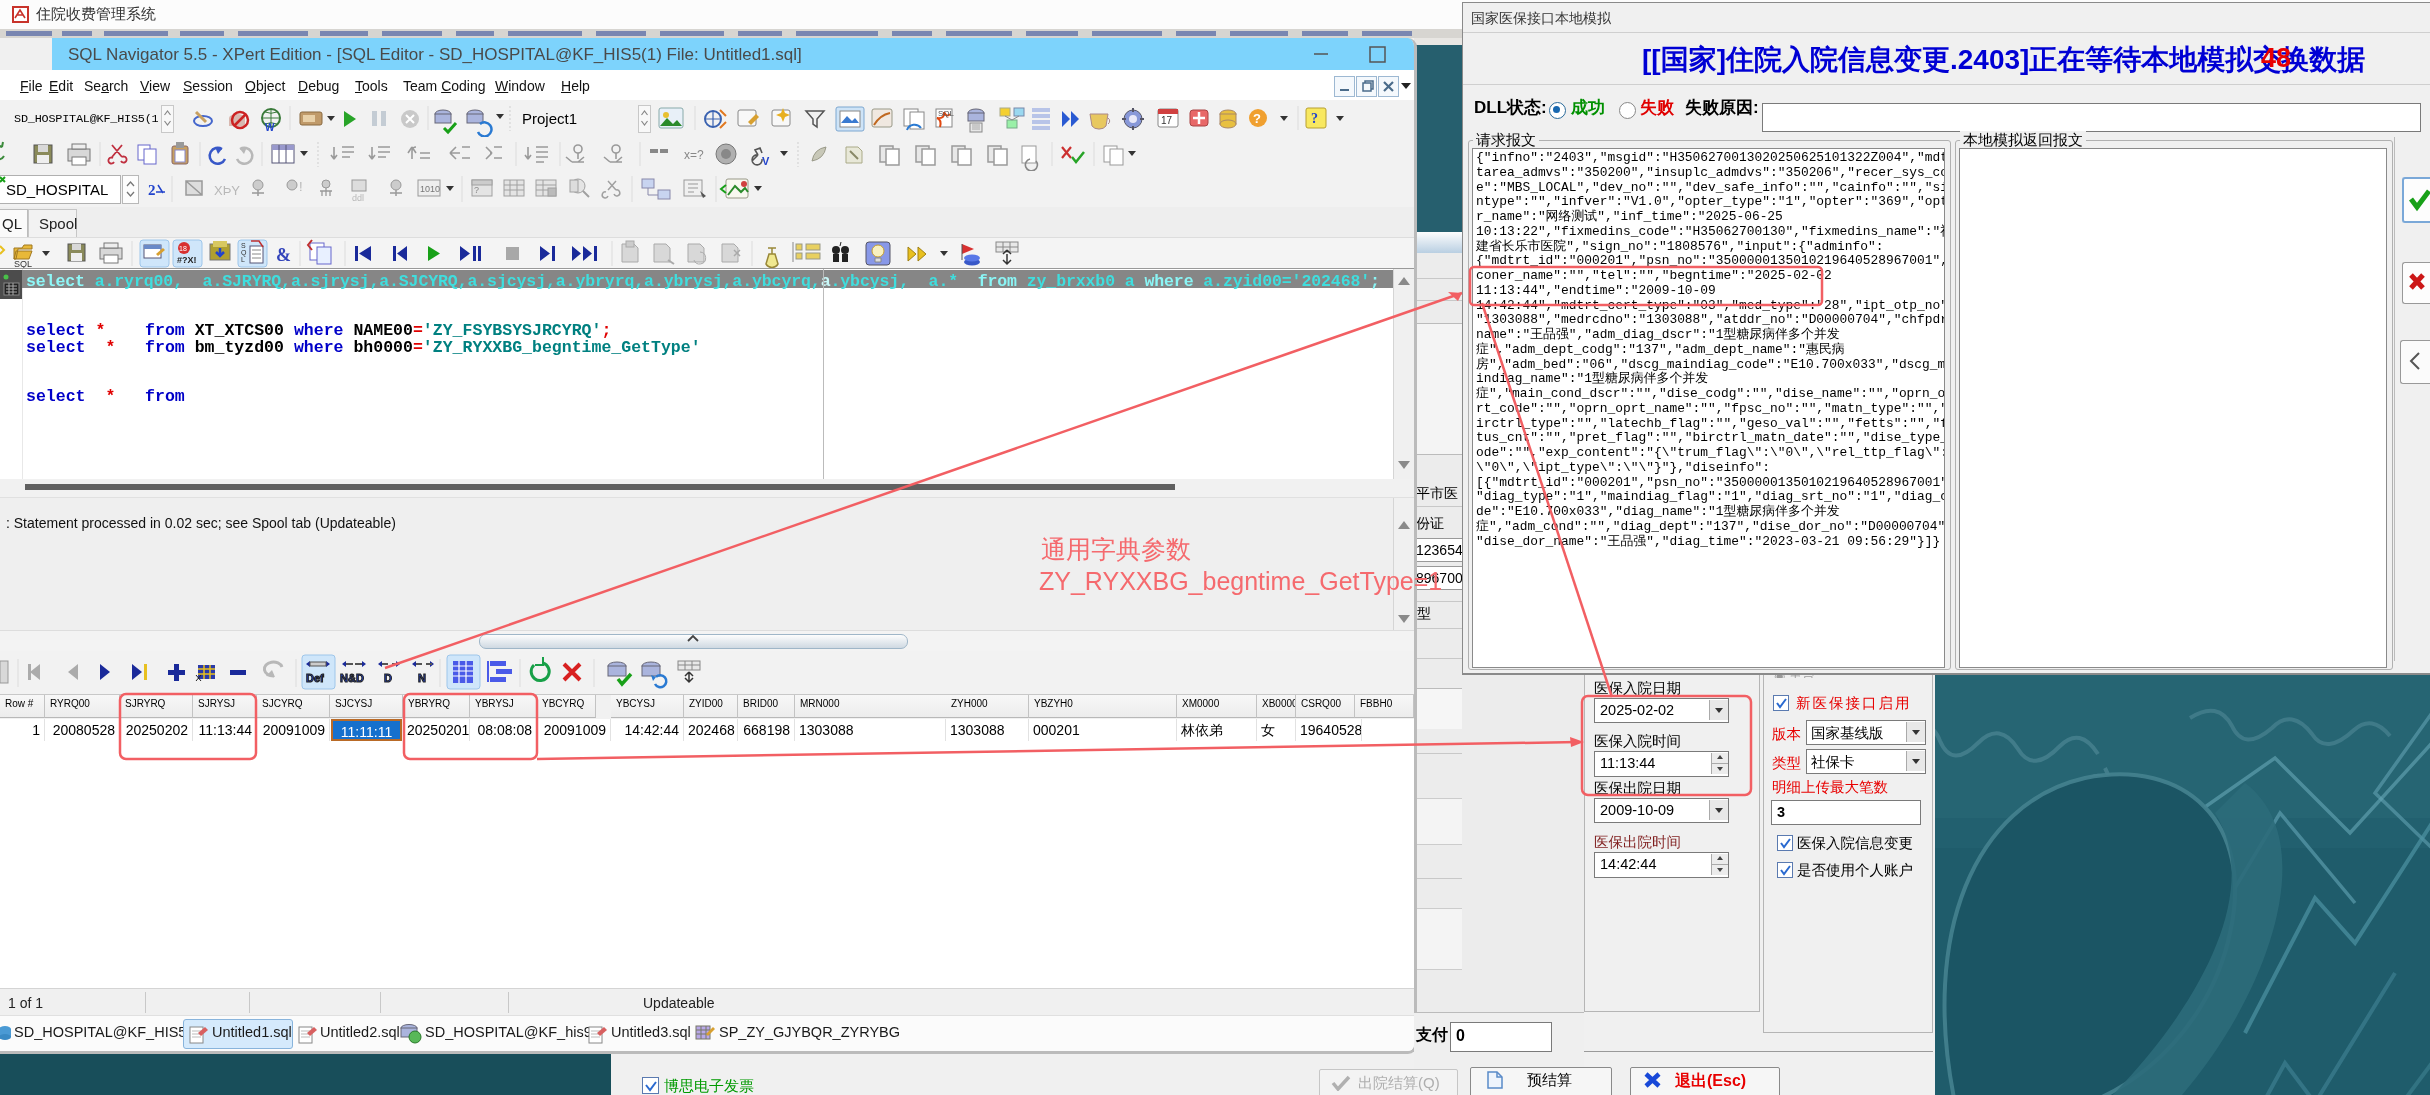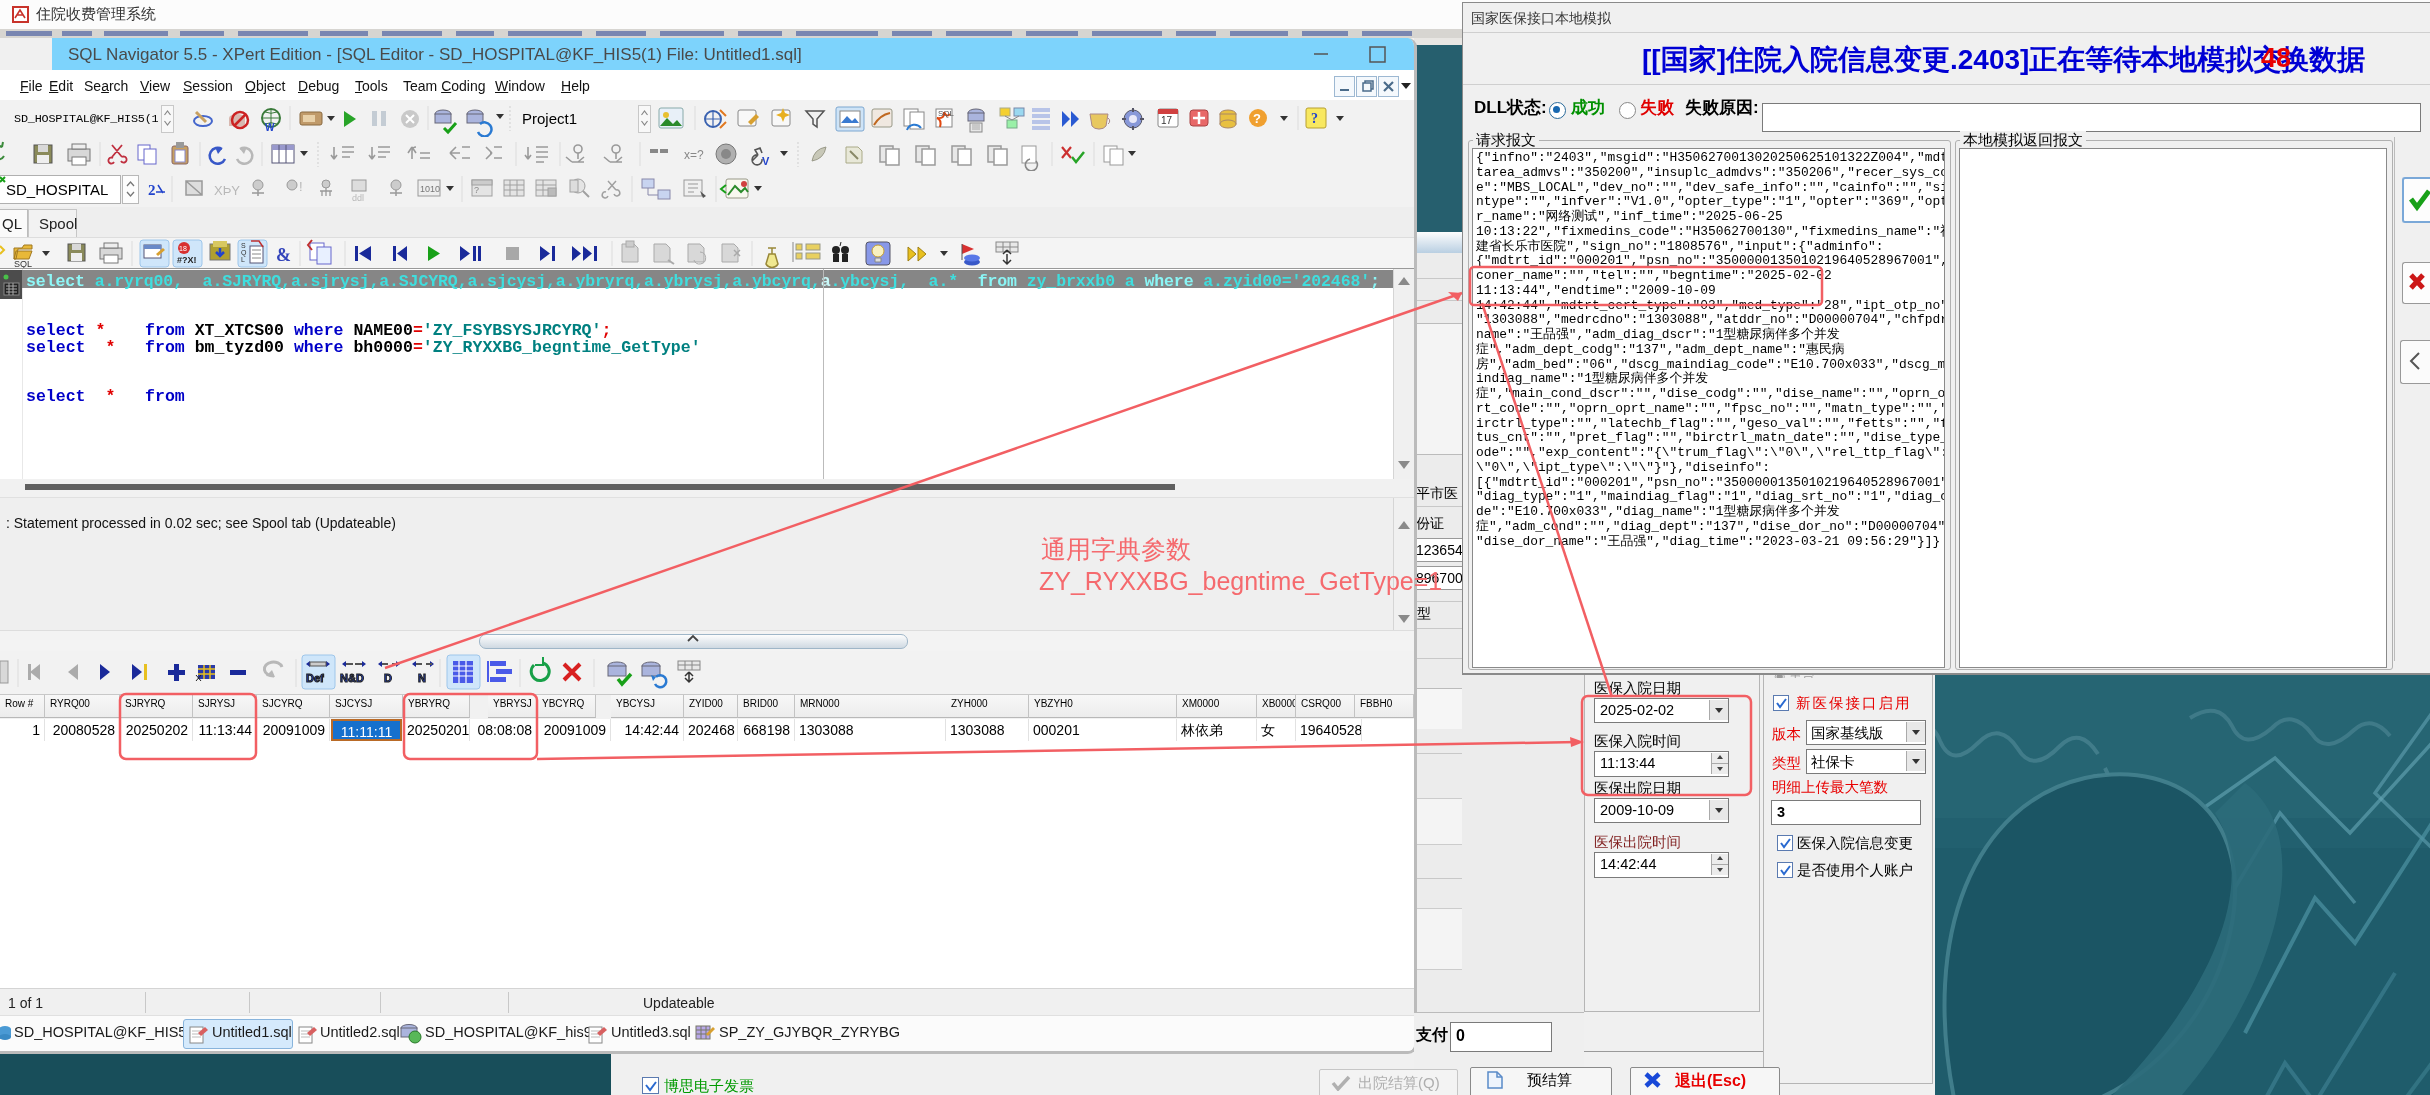--- a/index.html
+++ b/index.html
@@ -160,21 +160,21 @@
         </svg>
       </div>
     <div class="abs" style="left:116px;top:12px;width:16px;height:10px;background:#ececec;border-left:1px solid #aaa;">
         <svg width="16" height="10">
           <path d="M5,3 l3,4 l3,-4 z" fill="#444"></path>
         </svg>
       </div>
   </div>
 </div>
 
-<div class="abs" id="chk-panel" style="left:1763px;top:667px;width:170px;height:417px;background:#f0f0f0;border:1px solid #b5b5b5;box-sizing:border-box;font-size:14.5px;">
+<div class="abs" id="chk-panel" style="left:1763px;top:667px;width:170px;height:366px;background:#f0f0f0;border:1px solid #b5b5b5;box-sizing:border-box;font-size:14.5px;">
   <div class="abs sans" style="left:10px;top:-1px;color:#9a9a9a;font-size:13px;overflow:hidden;height:11px;width:60px;">◉ 主台</div>
   <div class="abs" style="left:9px;top:27px;width:14px;height:14px;background:#fff;border:1px solid #5a7ab0;">
       <svg width="14" height="14">
         <path d="M3,7 l3,4 l6,-8" stroke="#2a6ad0" stroke-width="2" fill="none"></path>
       </svg>
     </div>
   <div class="abs sans" style="left:32px;top:26px;color:#e80000;letter-spacing:2px;">新医保接口启用</div>
   <div class="abs sans" style="left:8px;top:57px;color:#e80000;">版本</div>
   <div class="abs" style="left:42px;top:52px;width:118px;height:23px;background:#fff;border:1px solid #7a7a7a;">
     <div class="abs sans" style="left:4px;top:3px;color:#000;">国家基线版</div>
@@ -691,21 +691,21 @@
     </svg>
   </div>
   <div id="gridheader" class="abs sans" style="left:0;top:656px;width:1414px;height:24px;background:#f1f1f1;border-top:1px solid #c8c8c8;font-size:10px;color:#000;">
     <div class="gh" style="left:0;width:45px;">Row #</div>
     <div class="gh" style="left:45px;width:75px;">RYRQ00</div>
     <div class="gh" style="left:120px;width:73px;">SJRYRQ</div>
     <div class="gh" style="left:193px;width:64px;">SJRYSJ</div>
     <div class="gh" style="left:257px;width:73px;">SJCYRQ</div>
     <div class="gh" style="left:330px;width:73px;">SJCYSJ</div>
     <div class="gh" style="left:403px;width:67px;">YBRYRQ</div>
-    <div class="gh" style="left:470px;width:67px;margin-left:18px;">YBRYSJ</div>
+    <div class="gh" style="left:470px;width:67px;">YBRYSJ</div>
     <div class="gh" style="left:537px;width:59px;">YBCYRQ</div>
     <div class="gh" style="left:611px;width:73px;">YBCYSJ</div>
     <div class="gh" style="left:684px;width:54px;">ZYID00</div>
     <div class="gh" style="left:738px;width:57px;">BRID00</div>
     <div class="gh" style="left:795px;width:152px;">MRN000</div>
     <div class="gh" style="left:946px;width:83px;">ZYH000</div>
     <div class="gh" style="left:1029px;width:148px;">YBZYH0</div>
     <div class="gh" style="left:1177px;width:80px;">XM0000</div>
     <div class="gh" style="left:1257px;width:39px;">XB0000</div>
     <div class="gh" style="left:1296px;width:59px;">CSRQ00</div>

